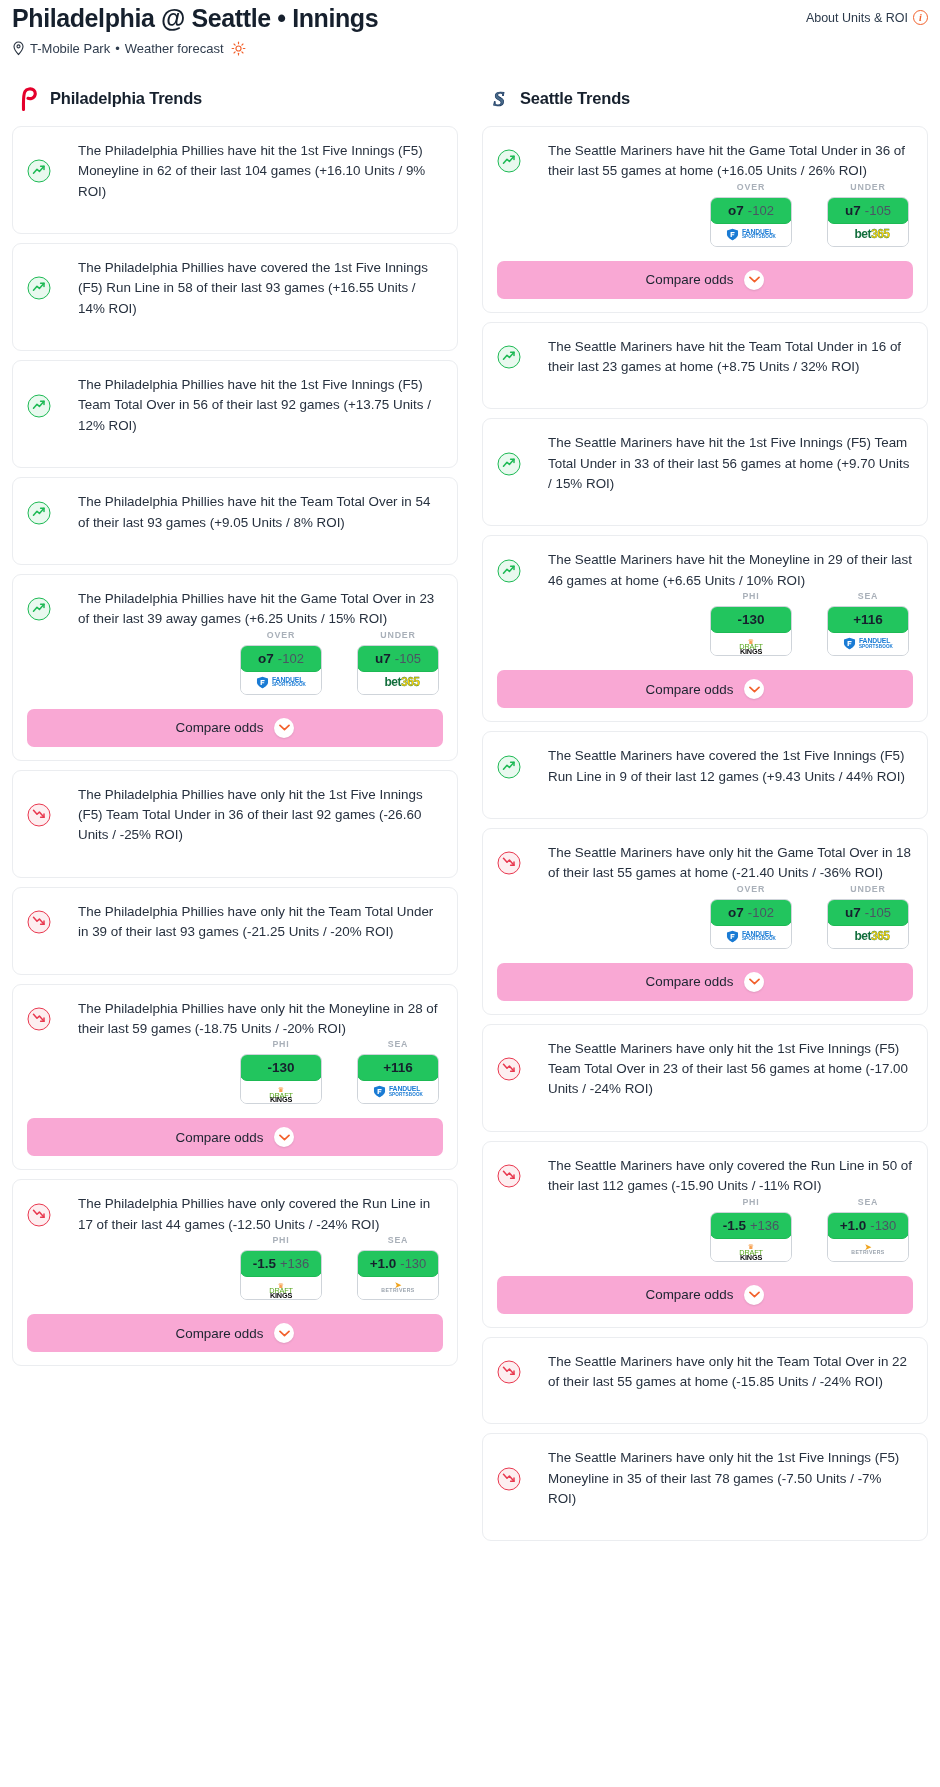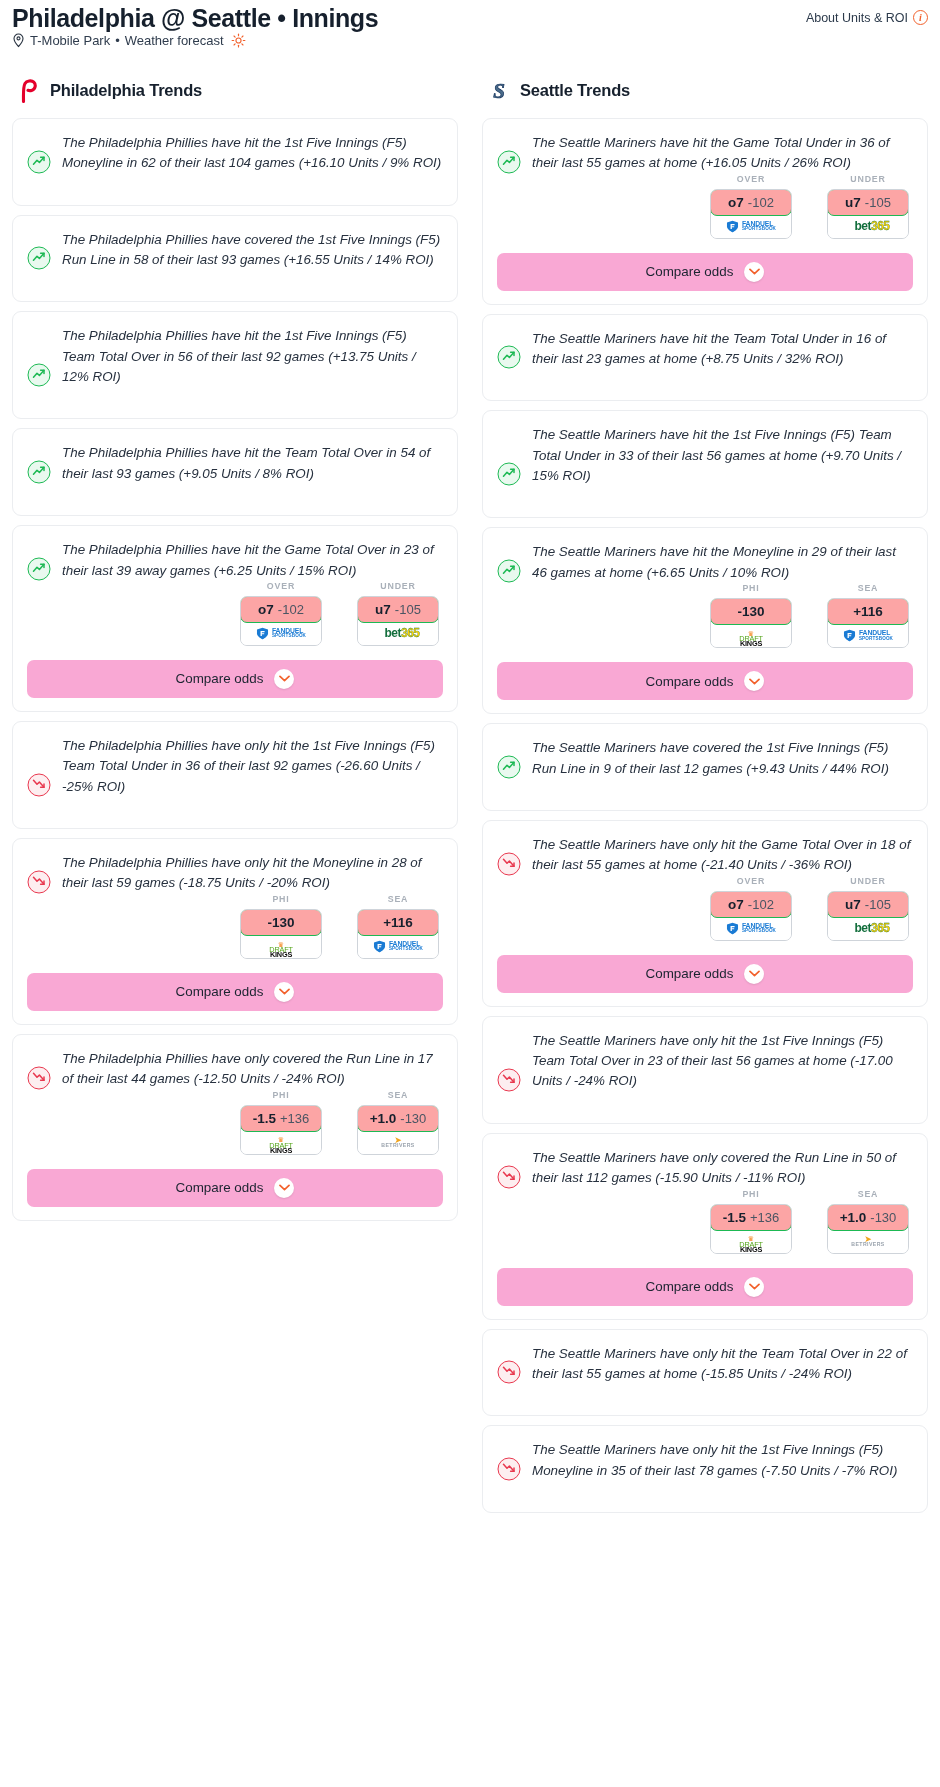--- a/index.html
+++ b/index.html
@@ -26,21 +26,21 @@
   }
   .info-ring {
     width: 15px; height: 15px; border-radius: 50%;
     border: 1.4px solid #f2612c; color: #f2612c;
     font-size: 10px; font-weight: 700; font-style: italic;
     display: flex; align-items: center; justify-content: center;
     line-height: 1; font-family: "Liberation Serif", serif;
   }
   .sub {
     display: flex; align-items: center; gap: 5px;
-    font-size: 13px; color: #2f3c4d; 
+    font-size: 13px; color: #2f3c4d; margin-top: 8px;
   }
   .sub .pin { display: inline-flex; }
   .sub .sep { color: #2f3c4d; }
   .sun { display: inline-flex; margin-left: 2px; }
 
   
   .cols { display: flex; gap: 0; margin-top: 30px; align-items: flex-start; }
   .col { width: 470px; padding: 0 12px; }
   .col-hdr {
     display: flex; align-items: center; gap: 10px;
@@ -48,21 +48,21 @@
   }
   .col-hdr .tname { font-size: 16.5px; font-weight: 700; color: #16202d; letter-spacing: -0.2px; }
   .logo { width: 22px; height: 24px; display: flex; align-items: center; justify-content: center; }
 
   
   .card {
     border: 1px solid #ebedf0; border-radius: 9px; background: #fff;
     margin-bottom: 9px; padding: 13px 14px 13px 14px;
     overflow: hidden;
   }
-  .card-top { display: flex; gap: 11px; align-items: flex-end; font-style: italic; }
+  .card-top { display: flex; gap: 27px; align-items: center; }
   .tico { flex: 0 0 auto; width: 24px; height: 24px; margin-top: 1px; }
   .tico svg { display: block; }
   .ttext {
     font-size: 13.4px; line-height: 1.52; color: #27313f;
     padding-top: 1px;
   }
   .card-pad-up { min-height: 18px; }
 
   
   .odds-wrap { display: flex; justify-content: flex-end; gap: 35px; margin-top: 0; padding-right: 4px; }
@@ -71,21 +71,21 @@
     font-size: 8.8px; font-weight: 600; letter-spacing: 0.85px;
     color: #a9b0b9; margin-bottom: 5px; text-transform: uppercase;
   }
   .odds-box {
     border: 1px solid #cfd4da; border-radius: 7px; overflow: hidden;
     background: #fff; cursor: pointer;
   }
   .odds-price {
     border: 1.3px solid #1db954; border-radius: 7px;
     height: 27px; display: flex; align-items: center; justify-content: center;
-    gap: 4px; background: #fca5a5; margin: -1px;
+    gap: 4px; background: #22c55e; margin: -1px;
     position: relative; z-index: 1;
   }
   .odds-price .p1 { font-size: 13.5px; font-weight: 700; color: #16202d; }
   .odds-price .p2 { font-size: 13px; font-weight: 400; color: #4a5563; }
   .odds-book {
     height: 23px; display: flex; align-items: center; justify-content: center;
     background: #fff;
   }
 
   
@@ -299,20 +299,33 @@
         </div>
         <div class="card">
           <div class="card-top">
             <span class="tico">
               <svg width="24" height="24" viewBox="0 0 24 24">
                 <circle cx="12" cy="12" r="11" fill="#fdeef0" stroke="#e8384f" stroke-width="1"></circle>
                 <path d="M6.5 7.3 L10 11.3 L12.4 9.1 L17 14.2" stroke="#e8384f" stroke-width="1.5" fill="none" stroke-linecap="round" stroke-linejoin="round"></path>
                 <path d="M13.6 14.2 H17 V10.9" stroke="#e8384f" stroke-width="1.5" fill="none" stroke-linecap="round" stroke-linejoin="round"></path>
               </svg>
             </span>
+            <div class="ttext">The Philadelphia Phillies have only hit the Team Total Under in 39 of their last 93 games (-21.25 Units / -20% ROI)</div>
+          </div>
+          <div class="card-pad-up"></div>
+        </div>
+        <div class="card">
+          <div class="card-top">
+            <span class="tico">
+              <svg width="24" height="24" viewBox="0 0 24 24">
+                <circle cx="12" cy="12" r="11" fill="#fdeef0" stroke="#e8384f" stroke-width="1"></circle>
+                <path d="M6.5 7.3 L10 11.3 L12.4 9.1 L17 14.2" stroke="#e8384f" stroke-width="1.5" fill="none" stroke-linecap="round" stroke-linejoin="round"></path>
+                <path d="M13.6 14.2 H17 V10.9" stroke="#e8384f" stroke-width="1.5" fill="none" stroke-linecap="round" stroke-linejoin="round"></path>
+              </svg>
+            </span>
             <div class="ttext">The Philadelphia Phillies have only hit the Moneyline in 28 of their last 59 games (-18.75 Units / -20% ROI)</div>
           </div>
           <div class="odds-wrap">
             <div class="odds-col">
               <div class="odds-label">PHI</div>
               <div class="odds-box">
                 <div class="odds-price">
                   <span class="p1">-130</span>
                 </div>
                 <div class="odds-book">

